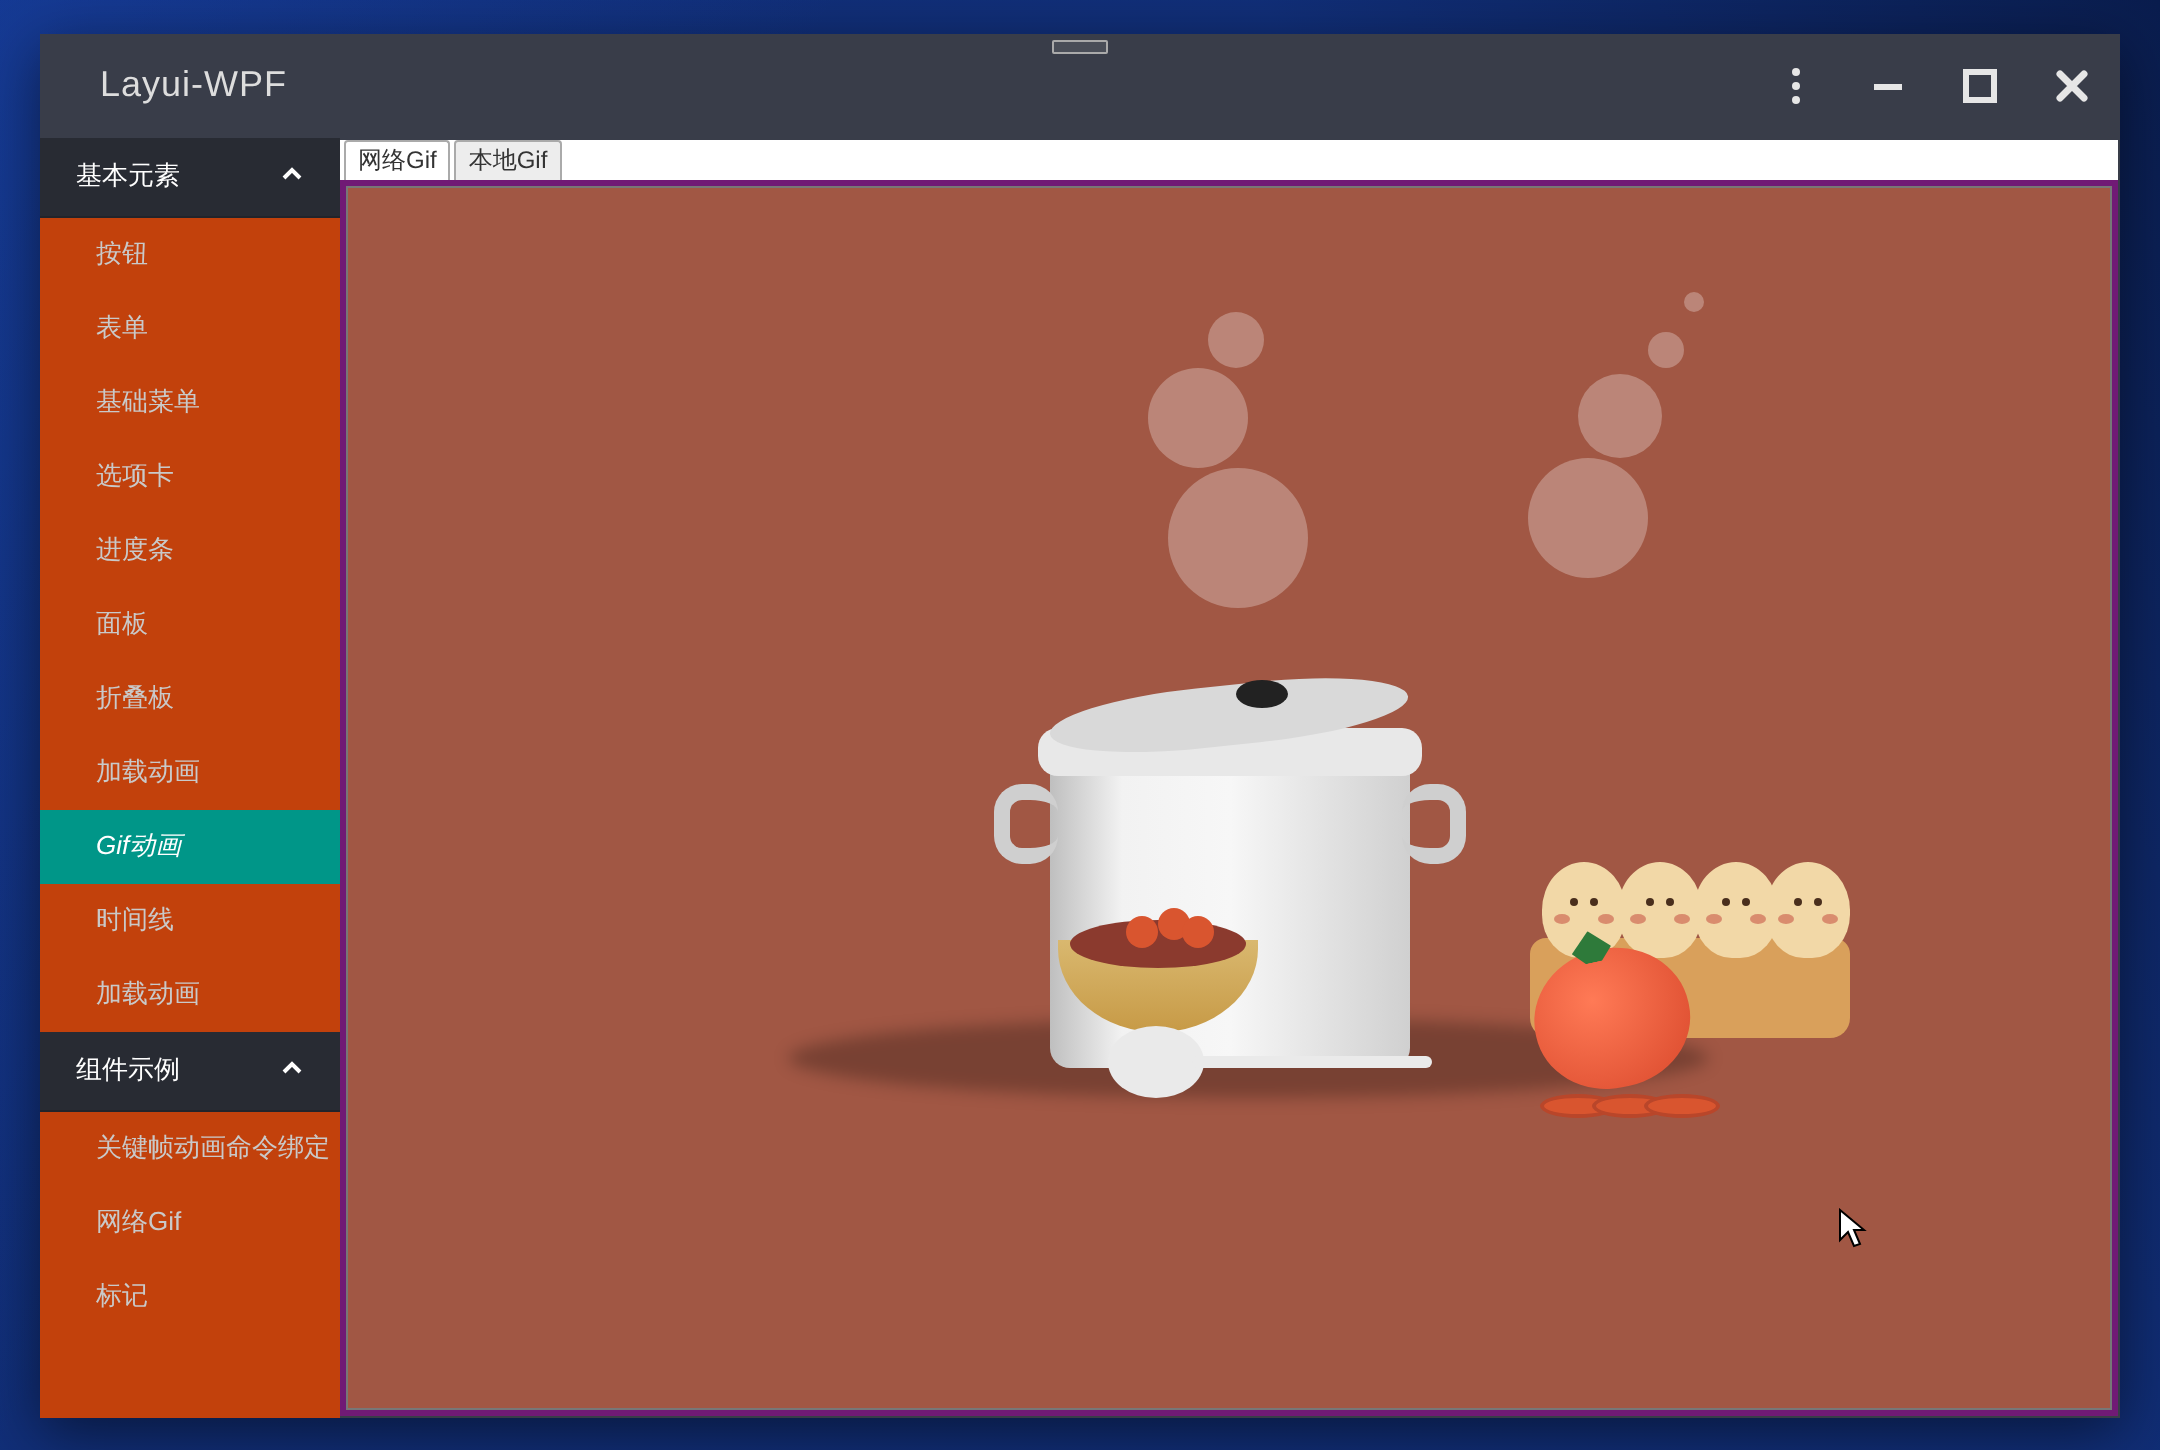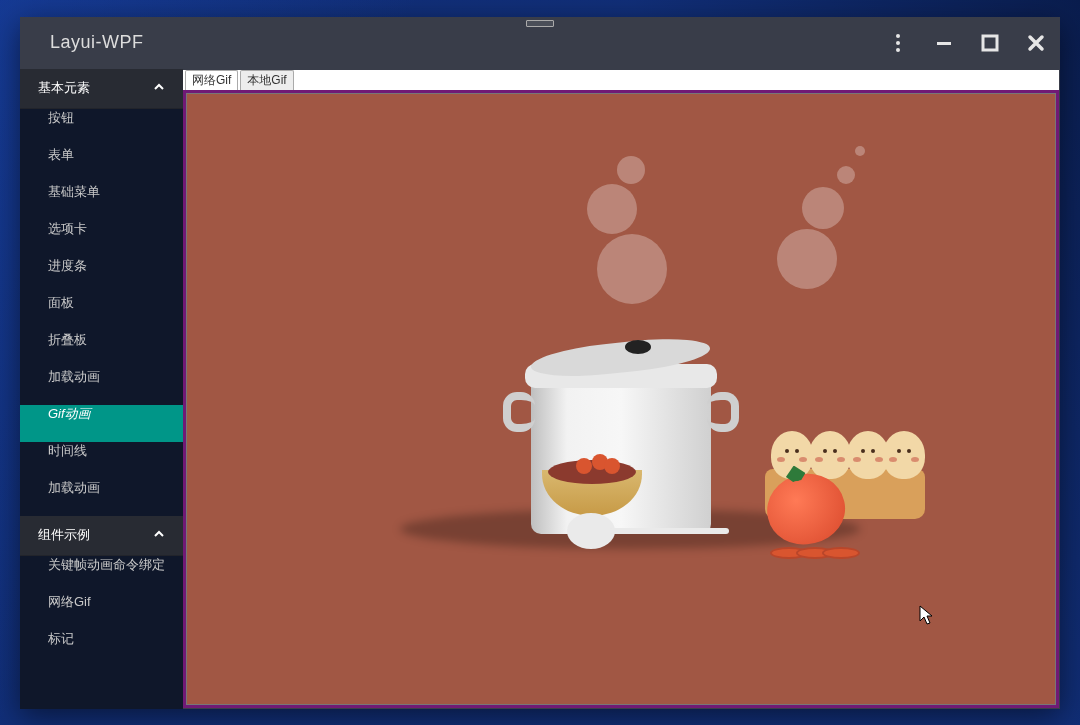--- a/index.html
+++ b/index.html
@@ -21,31 +21,31 @@
   .titlebar {
     height: 52px; display: flex; align-items: center; justify-content: space-between;
     padding: 0 14px 0 30px; color: #e6e6e6;
   }
   .titlebar .title { font-size: 18px; font-weight: 400; letter-spacing: .5px; color:#ddd;}
   .win-controls { display: flex; align-items: center; gap: 26px; }
   .win-btn { width: 20px; height: 20px; display: flex; align-items: center; justify-content: center; color: #e6e6e6; cursor: pointer; }
   .win-btn svg { display:block; }
   .body { flex: 1; display: flex; min-height: 0; }
   .sidebar {
-    width: 163px; background: #0f172a; color: #c2c2c2; overflow-y: auto;
+    width: 150px; background: #c2410c; color: #c2c2c2; overflow-y: auto;
     font-size: 13px;
   }
   .group-header {
     height: 40px; display: flex; align-items: center; justify-content: space-between;
     padding: 0 18px; background: #282B33; color: #fff; cursor: pointer;
     border-bottom: 1px solid rgba(0,0,0,.15);
   }
   .group-header .chev { width: 12px; }
   .nav-item {
-    height: 37px; display: flex; padding-left: 28px;
+    height: 37px; display: flex; align-items: center; padding-left: 28px;
     color: #c9c9c9; cursor: pointer;
   }
   .nav-item.active { background: #009688; color: #fff; font-style: italic; }
   .content { flex: 1; background: #701a75; display: flex; flex-direction: column; min-width: 0; margin: 1px 1px 1px 0;}
   .tabbar { height: 20px; display: flex; align-items: stretch; background: #fff; padding-left: 2px; gap: 2px;}
   .tab {
     font-size: 12px; padding: 0 6px; border: 1px solid #aaa; border-bottom: none;
     background: #ededed; color: #333; display:flex; align-items:center; cursor:pointer;
     border-top-left-radius:2px; border-top-right-radius:2px;
   }

